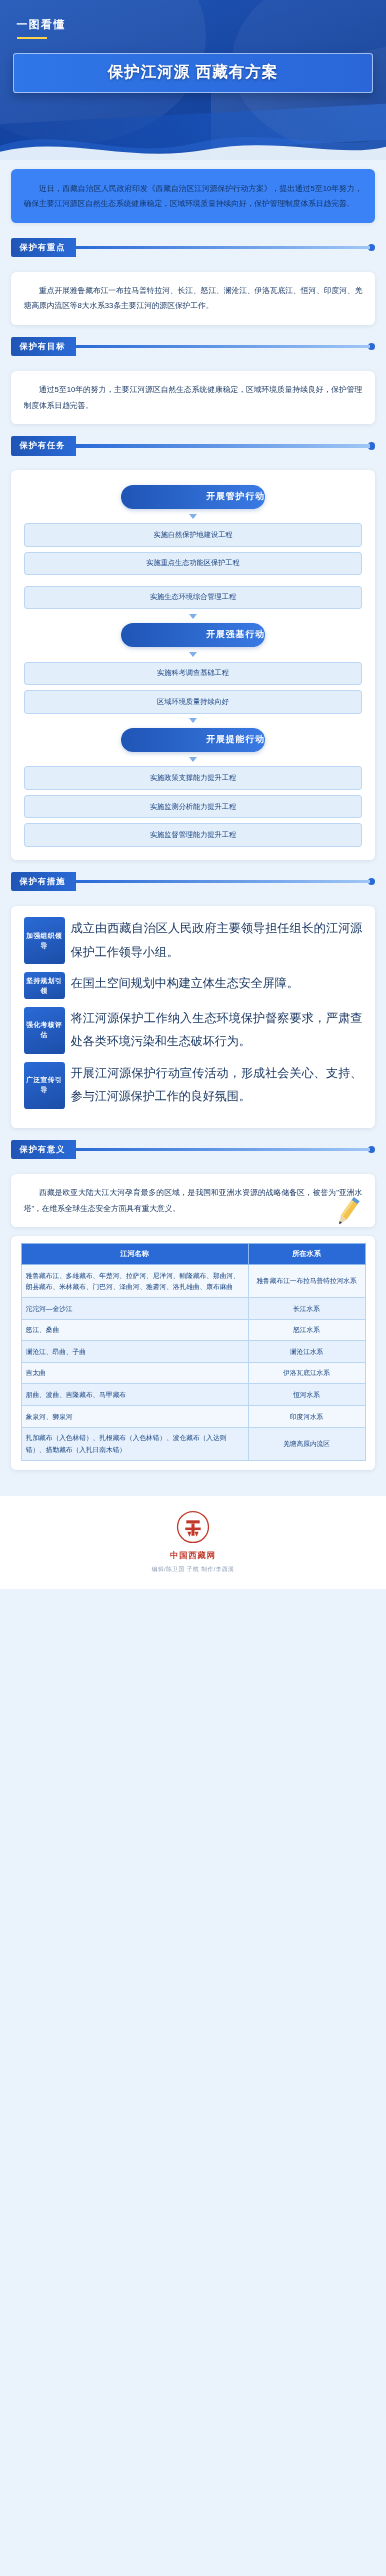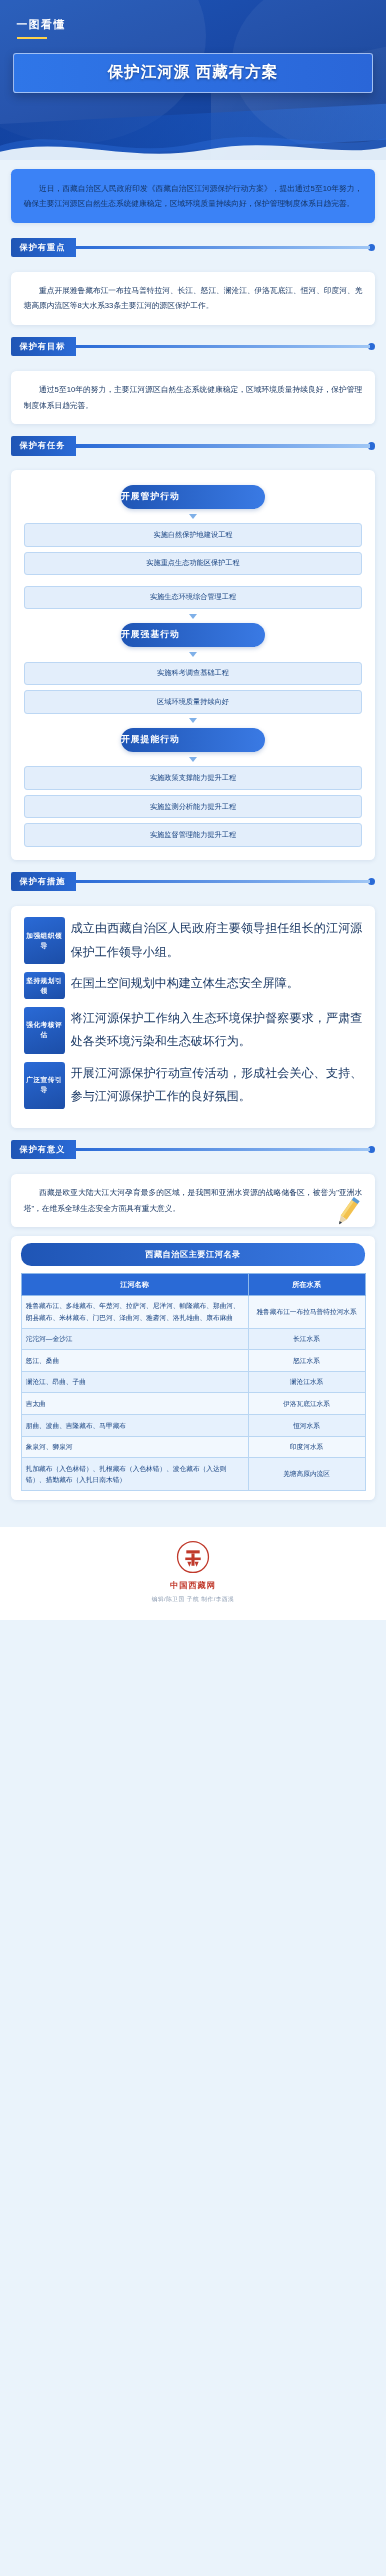--- a/index.html
+++ b/index.html
@@ -161,21 +161,21 @@
   
   .flow { padding: 3.1px 0 2.1px 0; }
   .flow-title {
     width: 144px;
     margin: 0 auto;
     background: linear-gradient(90deg, #1f55b5, #3a7ae4);
     color: #fff;
     font-size: 8.8px;
     font-weight: bold;
     letter-spacing: 1px;
-    text-align: left;
+    text-align: right;
     padding: 6.2px 0;
     border-radius: 12.4px;
     box-shadow: 0 1.5px 4.1px rgba(25,70,150,.25);
   }
   .flow-item {
     width: 100%;
     margin: 0 auto;
     background: #e3eefb;
     border: 0.5px solid #bcd7f4;
     color: #15407f;
@@ -426,21 +426,20 @@
           <rect x="28" y="8" width="5" height="38" fill="#f7d87c"></rect>
           <polygon points="28,46 42,46 35,62" fill="#e8d6b0"></polygon>
           <polygon points="32,56 38,56 35,62" fill="#2e3b4e"></polygon>
           <rect x="28" y="2" width="14" height="7" fill="#5b9bd5"></rect>
         </g>
       </svg>
     </div>
   </div>
 
   <div class="table-card">
-    <div class="table-title">西藏自治区主要江河名录</div>
     <table>
       <thead>
         <tr>
           <th>江河名称</th>
           <th>所在水系</th>
         </tr>
       </thead>
       <tbody>
         <tr>
           <td class="col-name">雅鲁藏布江、多雄藏布、年楚河、拉萨河、尼洋河、帕隆藏布、那曲河、朗县藏布、米林藏布、门巴河、泽曲河、雅砻河、洛扎雄曲、康布麻曲</td>

